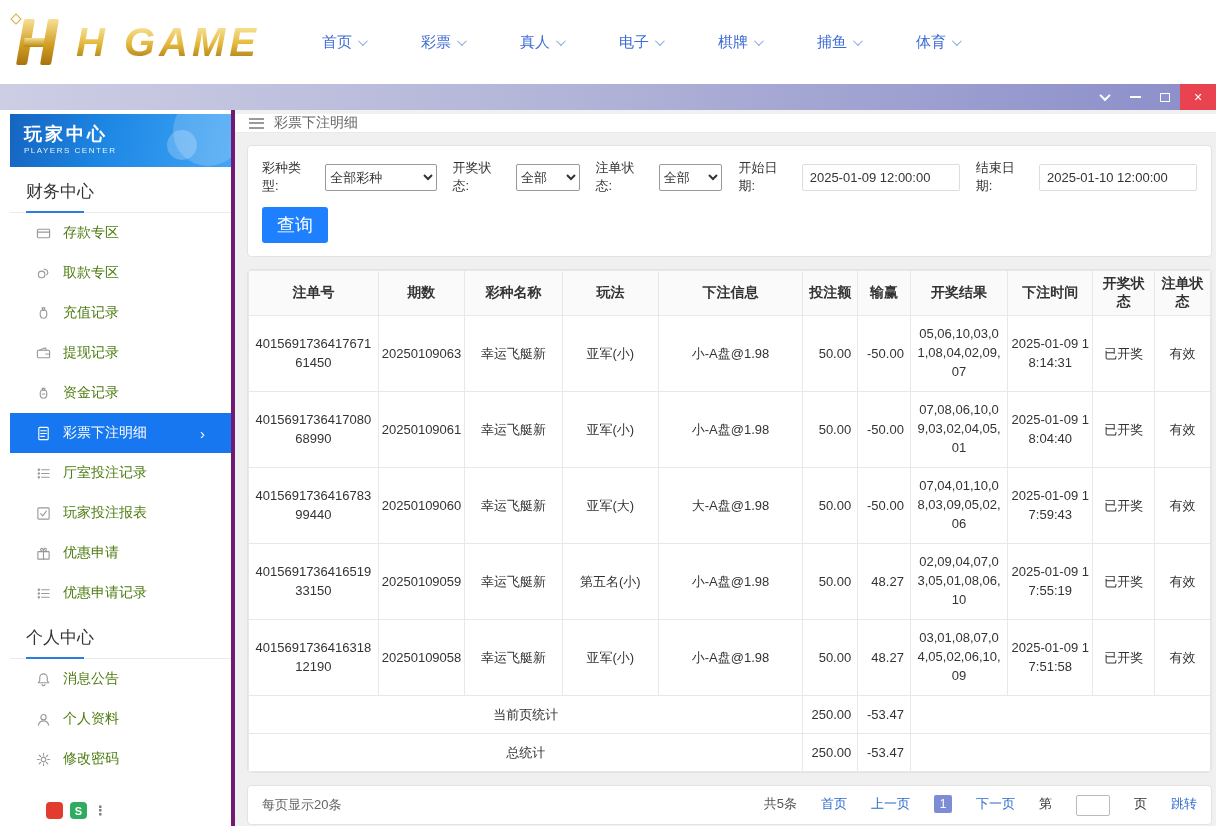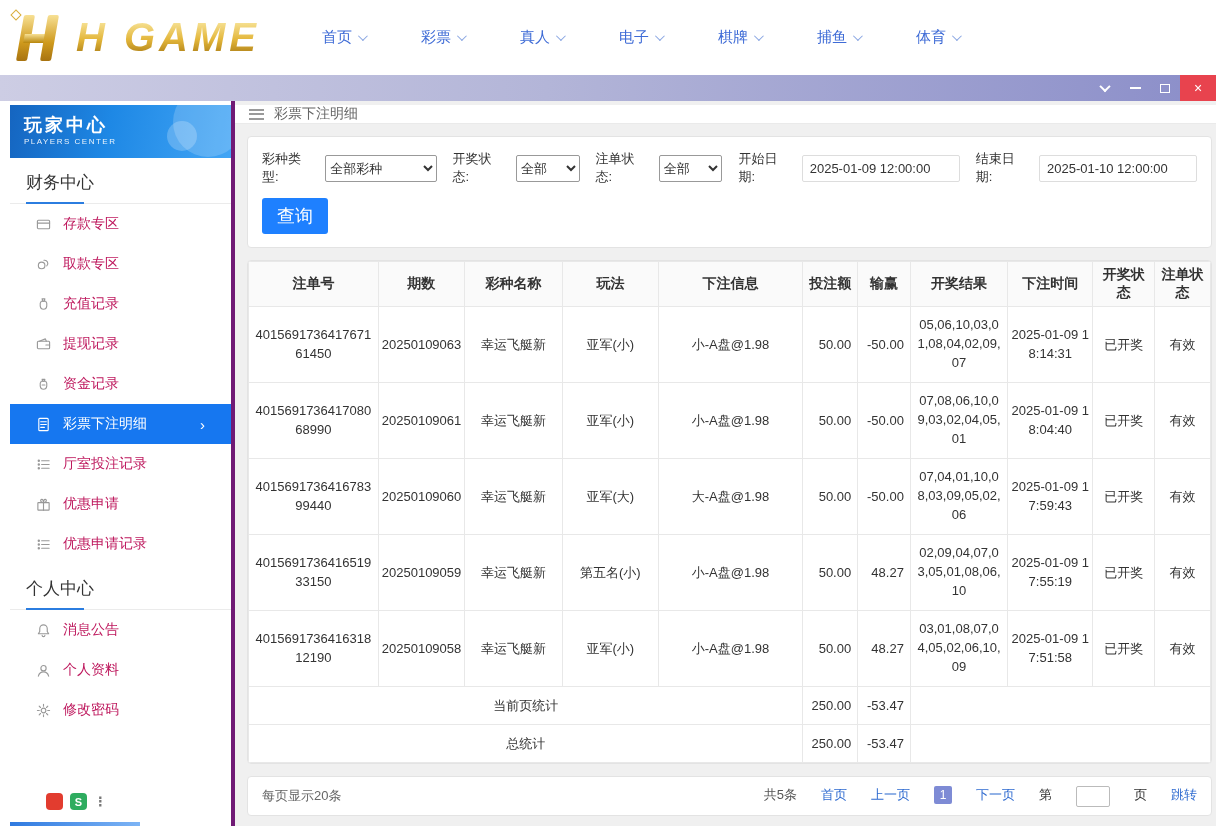--- a/index.html
+++ b/index.html
@@ -1,21 +1,21 @@
 <!DOCTYPE html>
 <html><head>
 <meta charset="utf-8">
 <style>
   * { margin:0; padding:0; box-sizing:border-box; }
   html,body { background:#ddd; }
   body { font-family:"Liberation Sans","DejaVu Sans",sans-serif; }
   .screen { position:relative; width:1216px; height:826px; background:#fff; overflow:hidden; margin:0 auto; }
 
   
-  .site-header { height:75px; background:#fff; display:flex; align-items:center; }
+  .site-header { height:84px; background:#fff; display:flex; align-items:center; }
   .logo { display:flex; align-items:center; margin-left:10px; }
   .logo-mark { position:relative; width:62px; height:54px; }
   .logo-mark .bar { position:absolute; width:11px; height:46px; top:4px; background:linear-gradient(180deg,#f7e094,#cf9a1d 60%,#a87310); transform:skewX(-10deg); border-radius:2px; }
   .logo-mark .bar.b1 { left:10px; }
   .logo-mark .bar.b2 { left:34px; }
   .logo-mark .cross { position:absolute; left:14px; top:23px; width:28px; height:9px; background:linear-gradient(180deg,#f7e094,#b8860b); transform:skewX(-10deg); }
   .logo-mark .spark { position:absolute; left:2px; top:0; width:8px; height:8px; background:#fff; border:1px solid #d9ae3c; transform:rotate(45deg); }
   .logo-text { font-size:40px; font-weight:bold; font-style:italic; letter-spacing:4px; color:#c9971d; margin-left:4px; }
   @supports (-webkit-background-clip:text) {
     .logo-text { background:linear-gradient(180deg,#f9e7a0 10%,#e3b63a 55%,#9c6d0c); -webkit-background-clip:text; background-clip:text; color:transparent; }
@@ -37,21 +37,21 @@
 
   
   .sidebar { position:relative; width:225px; margin-left:10px; background:#fff; flex:0 0 auto; border-right:4px solid #701a75; }
   .sb-header { height:53px; margin-top:4px; background:linear-gradient(100deg,#1565c0 0%,#1e88e5 45%,#42a5f5 100%); color:#fff; padding:8px 0 0 14px; position:relative; overflow:hidden; }
   .sb-header::before { content:""; position:absolute; right:-12px; top:-18px; width:70px; height:70px; border-radius:50%; background:rgba(255,255,255,.18); }
   .sb-header::after { content:""; position:absolute; right:34px; top:16px; width:30px; height:30px; border-radius:50%; background:rgba(255,255,255,.22); }
   .sb-title { font-size:18px; font-weight:bold; letter-spacing:3px; }
   .sb-sub { font-size:8px; letter-spacing:1.5px; opacity:.9; }
   .sb-section-title { position:relative; font-size:17px; color:#333; padding:13px 16px 9px; border-bottom:1px solid #ebebeb; }
   .sb-section-title::after { content:""; position:absolute; left:16px; bottom:-1px; width:58px; height:2px; background:#2b7de0; }
-  .sb-item { height:40px; display:flex; align-items:center; gap:12px; padding-left:26px; font-size:14px; color:#be185d; cursor:pointer; }
+  .sb-item { height:40px; display:flex; align-items:center; gap:12px; padding-left:26px; font-size:14px; color:#4d7c0f; cursor:pointer; }
   .sb-item .icn { flex:0 0 auto; }
   .sb-item.active { background:#1677f0; color:#fff; padding-right:12px; }
   .sb-item.active .icn { stroke:#fff; }
   .sb-item .arrow { margin-left:auto; margin-right:14px; color:#fff; font-size:15px; }
   .icn { width:15px; height:15px; stroke:#999; fill:none; stroke-width:1.2; stroke-linecap:round; stroke-linejoin:round; }
   .desk-icons { position:absolute; left:36px; bottom:16px; display:flex; align-items:center; gap:7px; }
   .dk { width:17px; height:17px; border-radius:4px; display:flex; align-items:center; justify-content:center; color:#fff; font-size:11px; font-weight:bold; }
   .dk-red { background:#e23c2f; }
   .dk-green { background:#2eac5f; }
   .dk-dots { color:#777; font-size:13px; letter-spacing:0; width:auto; }
@@ -216,20 +216,27 @@
       <div class="sb-item">
         <svg class="icn" viewBox="0 0 16 16">
             <circle cx="3" cy="4" r="0.7"></circle>
             <circle cx="3" cy="8" r="0.7"></circle>
             <circle cx="3" cy="12" r="0.7"></circle>
             <line x1="6" y1="4" x2="14" y2="4"></line>
             <line x1="6" y1="8" x2="14" y2="8"></line>
             <line x1="6" y1="12" x2="14" y2="12"></line>
           </svg>
         <span>厅室投注记录</span>
+      </div>
+      <div class="sb-item">
+        <svg class="icn" viewBox="0 0 16 16">
+            <rect x="2" y="2" width="12" height="12" rx="1"></rect>
+            <path d="M5 8l2.2 2.5L11 5.5"></path>
+          </svg>
+        <span>玩家投注报表</span>
       </div>
       <div class="sb-item">
         <svg class="icn" viewBox="0 0 16 16">
             <rect x="2" y="6" width="12" height="8" rx="0.5"></rect>
             <line x1="8" y1="6" x2="8" y2="14"></line>
             <path d="M8 6C5 6 4 3 6 2.5 7.4 2.2 8 4.5 8 6zm0 0c3 0 4-3 2-3.5C8.6 2.2 8 4.5 8 6z"></path>
           </svg>
         <span>优惠申请</span>
       </div>
       <div class="sb-item">

